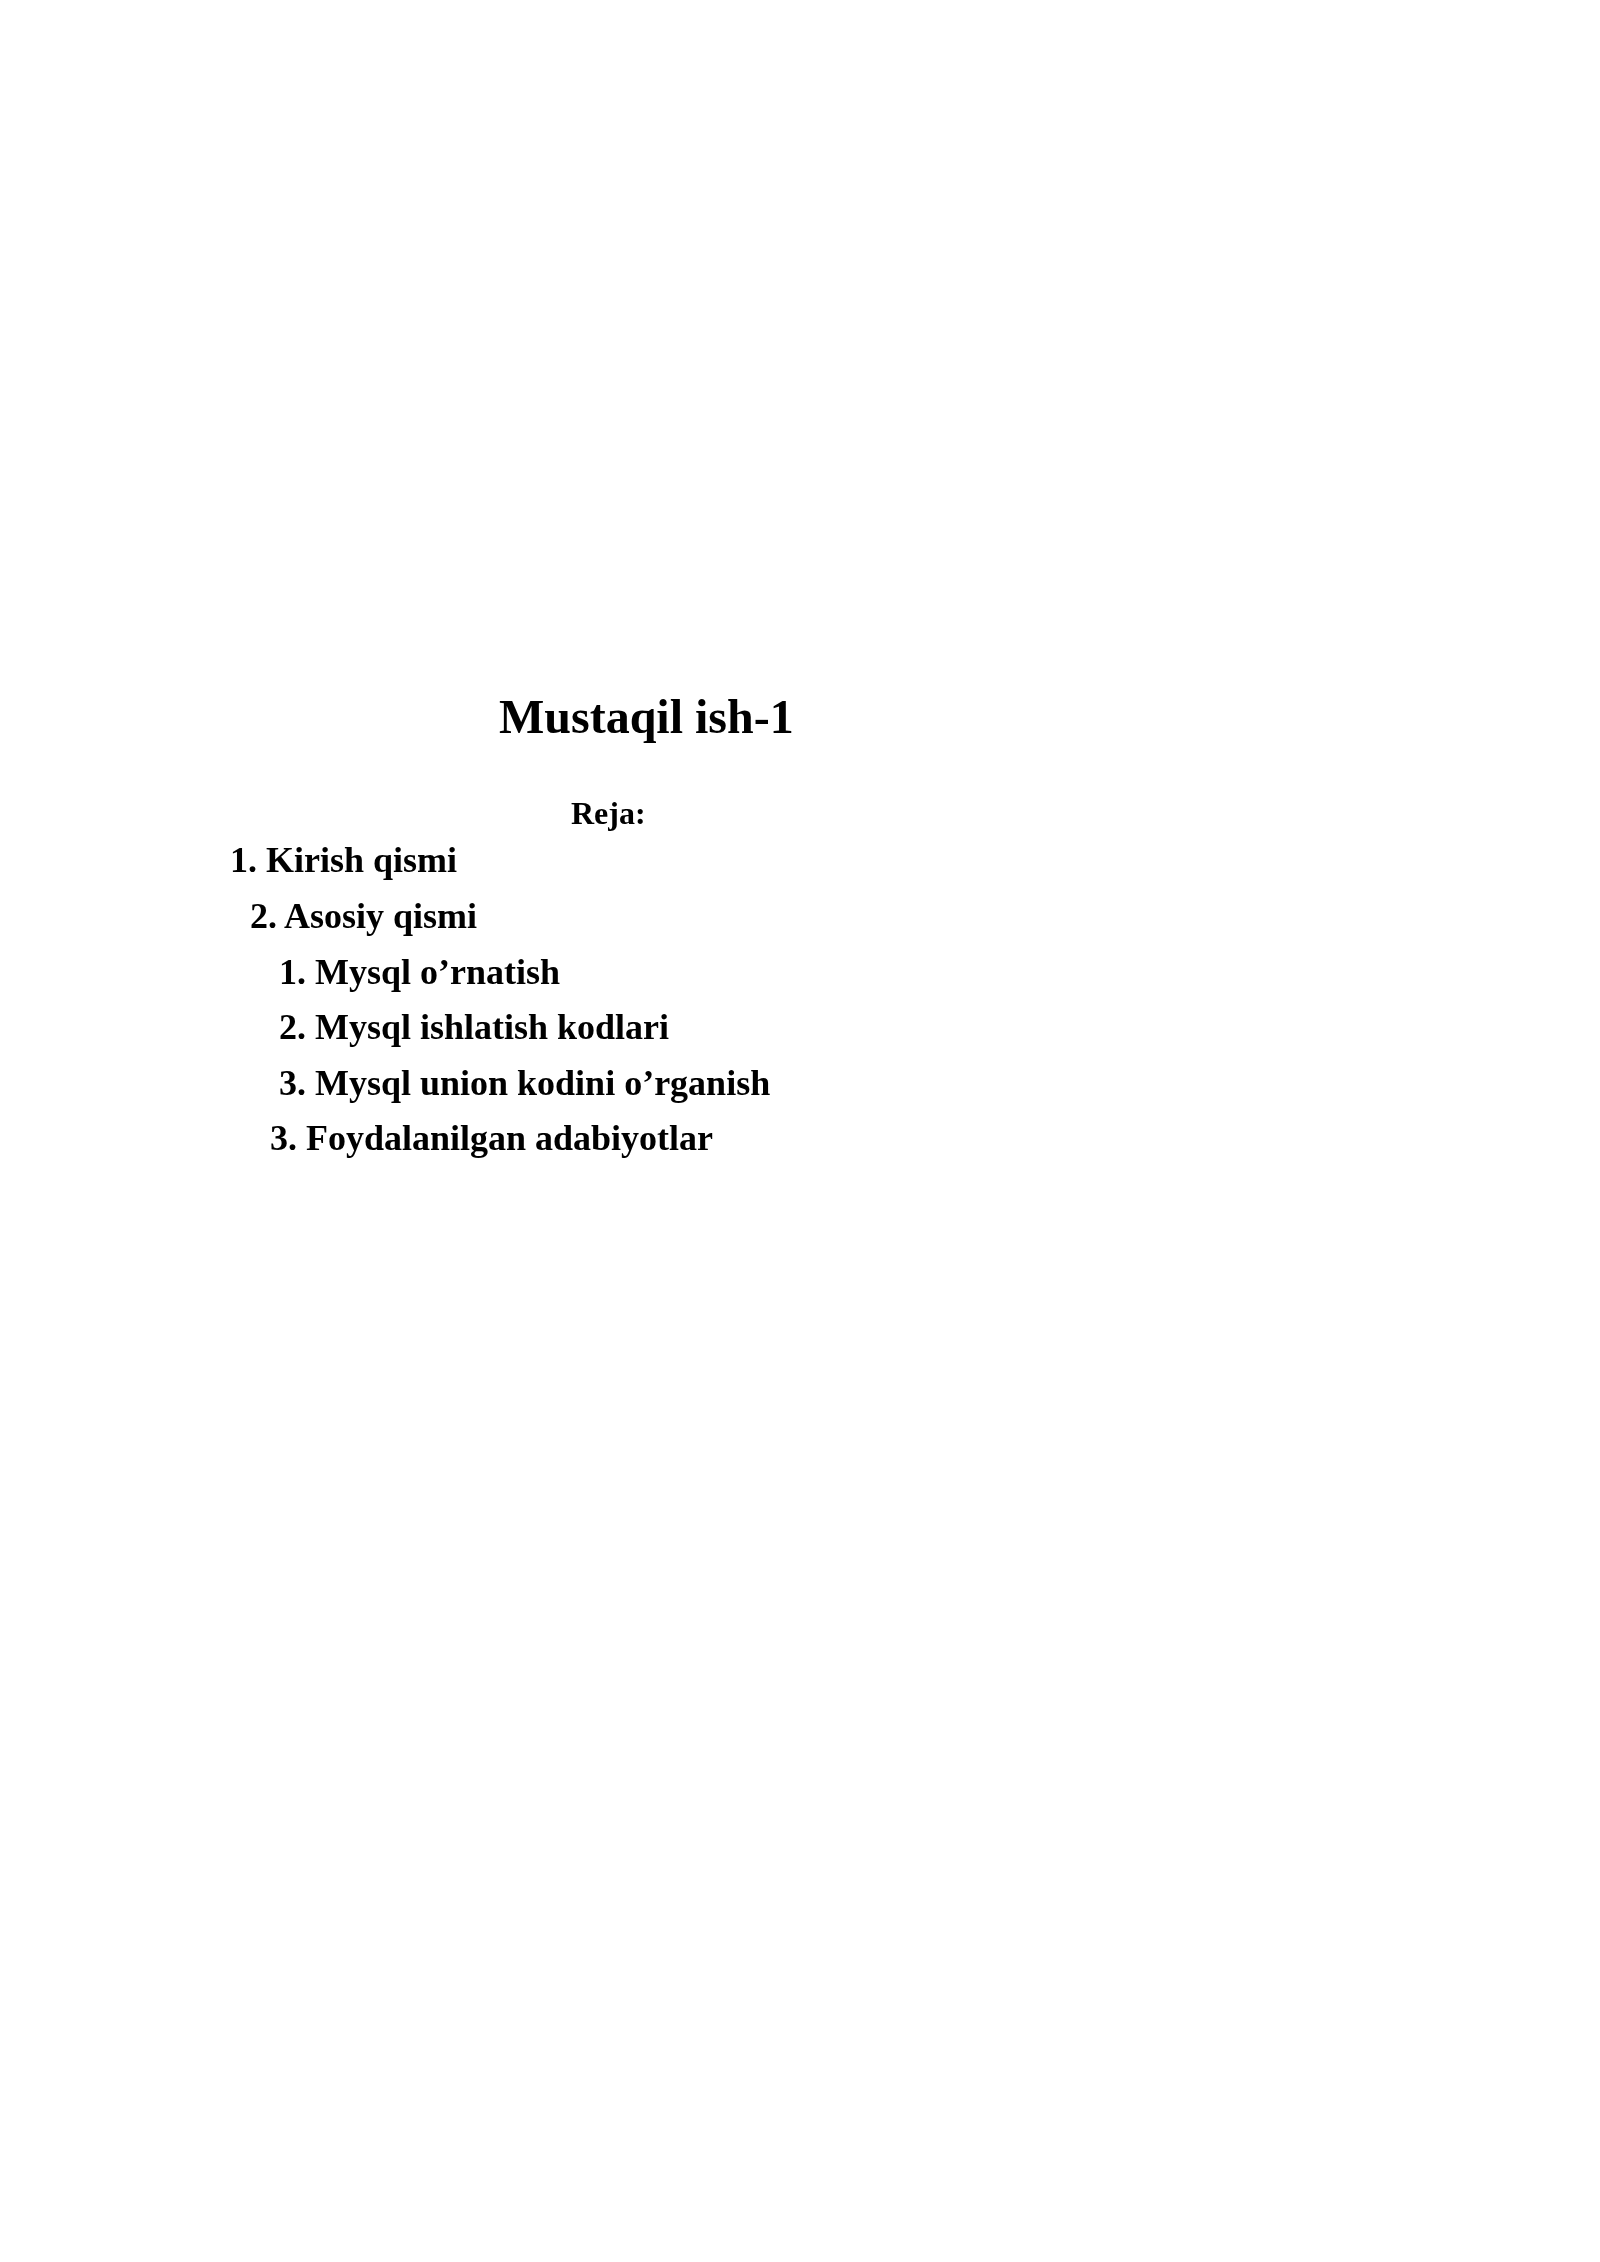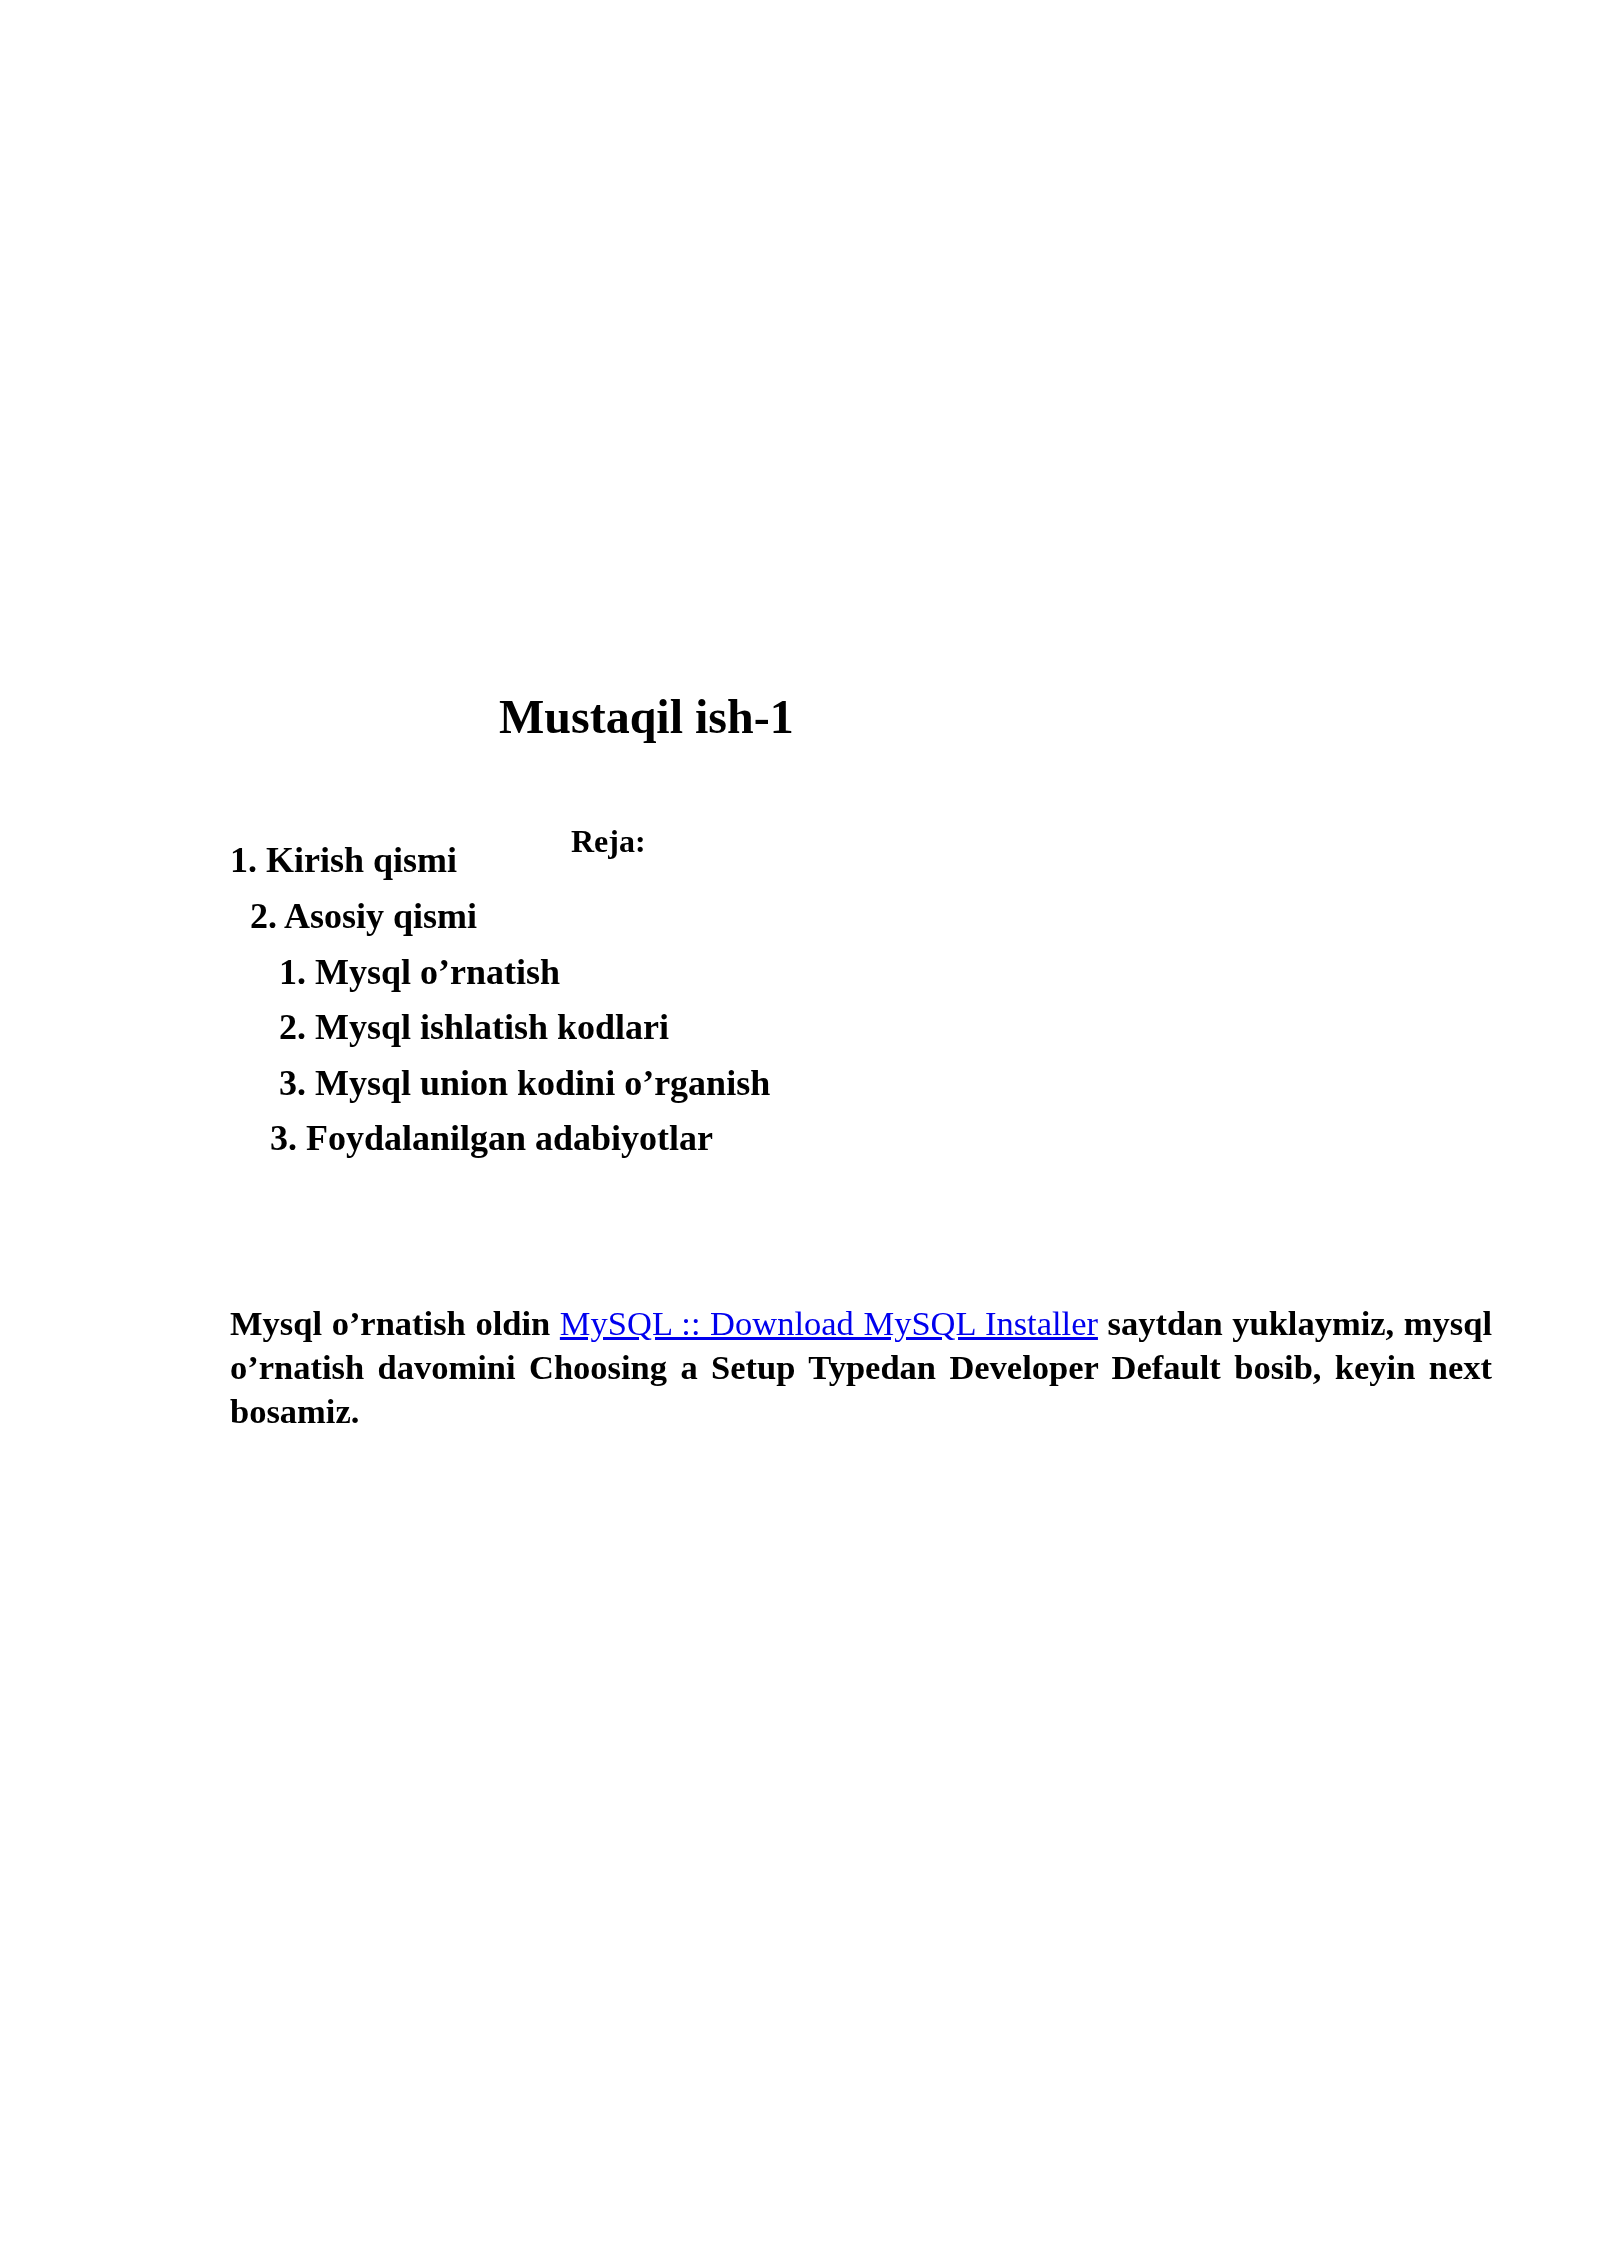--- a/index.html
+++ b/index.html
@@ -1,21 +1,21 @@
 <!DOCTYPE html>
 <html><head>
 <meta charset="utf-8">
 <style>
   html, body { margin: 0; padding: 0; background: #ffffff; }
   body { width: 1600px; height: 2262px; position: relative; overflow: hidden;
          font-family: "Liberation Serif", serif; color: #000000; }
   .page { position: absolute; left: 0; top: 0; width: 1338px; height: 2262px; background: #ffffff; }
   .abs { position: absolute; white-space: nowrap; font-weight: bold; line-height: 1; }
   .title { left: 499px; top: 693px; font-size: 48px; }
-  .reja { left: 571px; top: 797px; font-size: 32px; margin-top: 28px; }
+  .reja { left: 571px; top: 797px; font-size: 32px; }
   .li { font-size: 36px; }
   .para { position: absolute; left: 230px; top: 1266px; width: 1262px;
           font-size: 34.5px; font-weight: bold; line-height: 44px; text-align: justify;
           text-align-last: left; }
   .para a { color: #0000ee; font-weight: normal; text-decoration: underline; }
 </style>
 </head>
 <body>
 
 <div class="page">
@@ -44,15 +44,14 @@
     <div class="abs li" style="left:279px; top:1065px;text-align:center;">
       <span>3.</span>
       <span>Mysql union kodini o’rganish</span>
     </div>
     <div class="abs li" style="left:230px; top:1120px;margin-left:40px;">
       <span>3.</span>
       <span>Foydalanilgan adabiyotlar</span>
     </div>
   </div>
 
-  <p class="para"><span> Mysql o’rnatish oldin </span><a>MySQL :: Download MySQL Installer</a><span> saytdan yuklaymiz, mysql o’rnatish davomini Choosing a Setup Typedan Developer Default bosib, keyin next bosamiz.</span></p>
 
 </div>
 
 </body></html>

